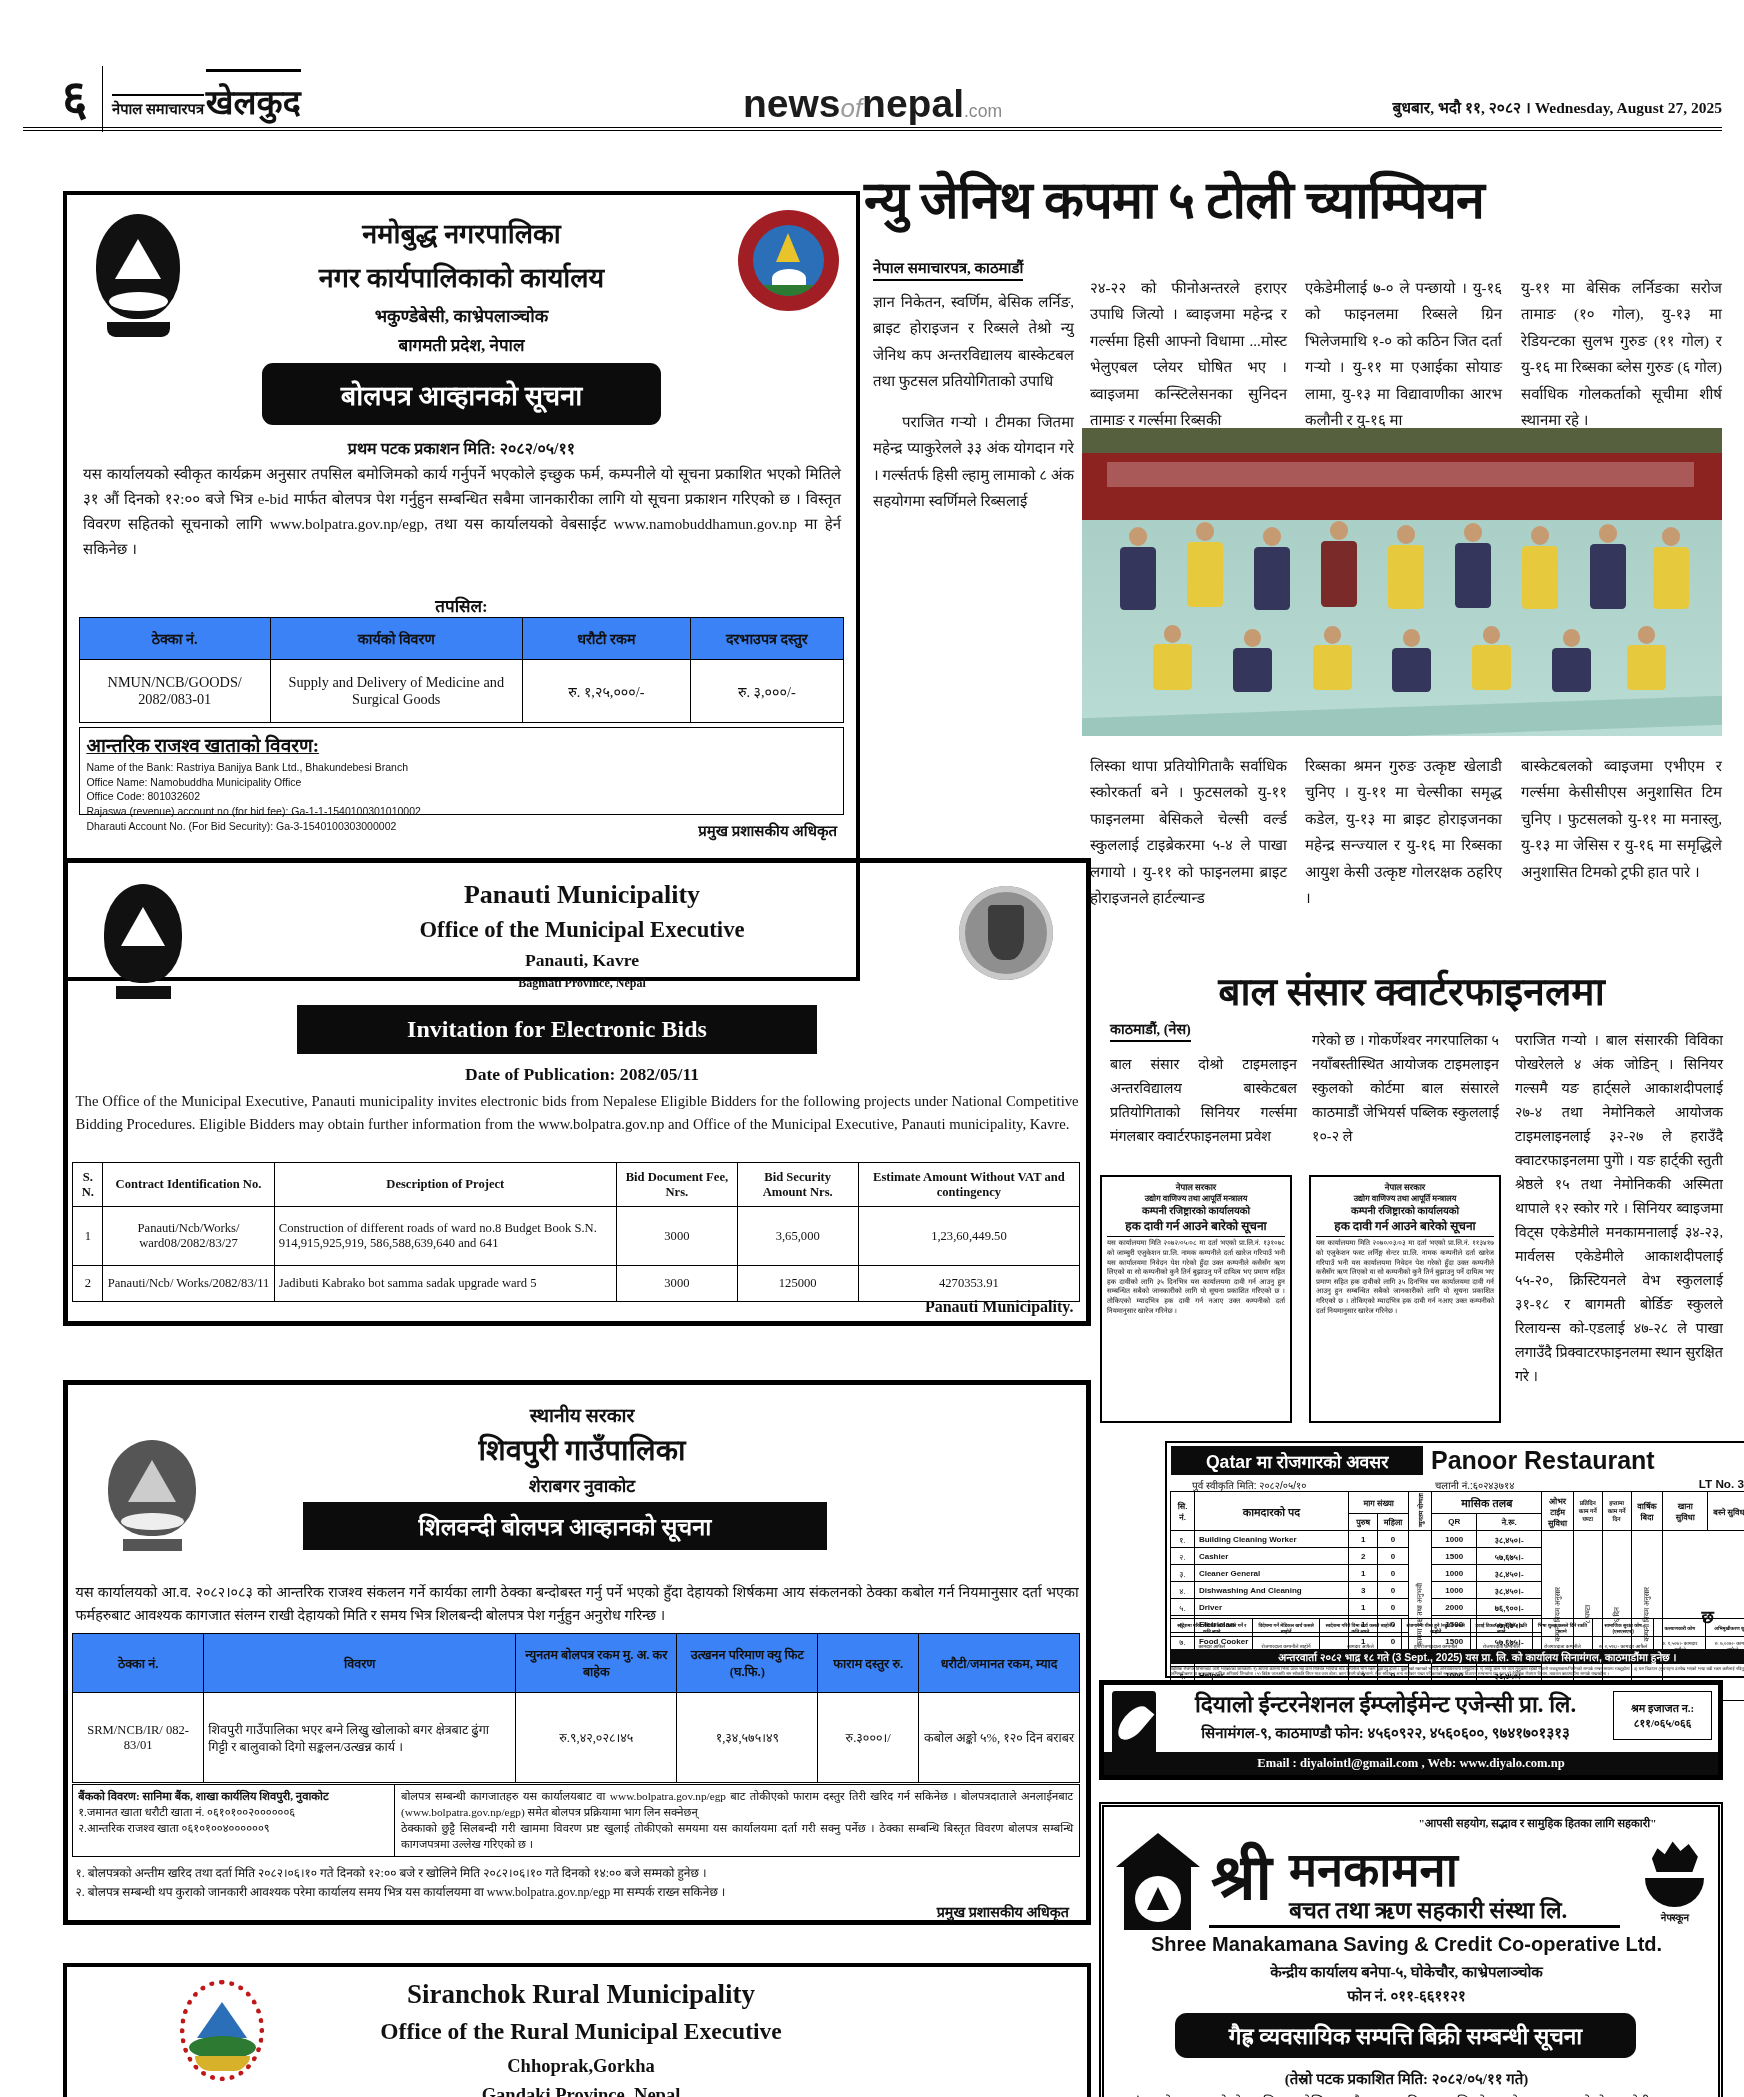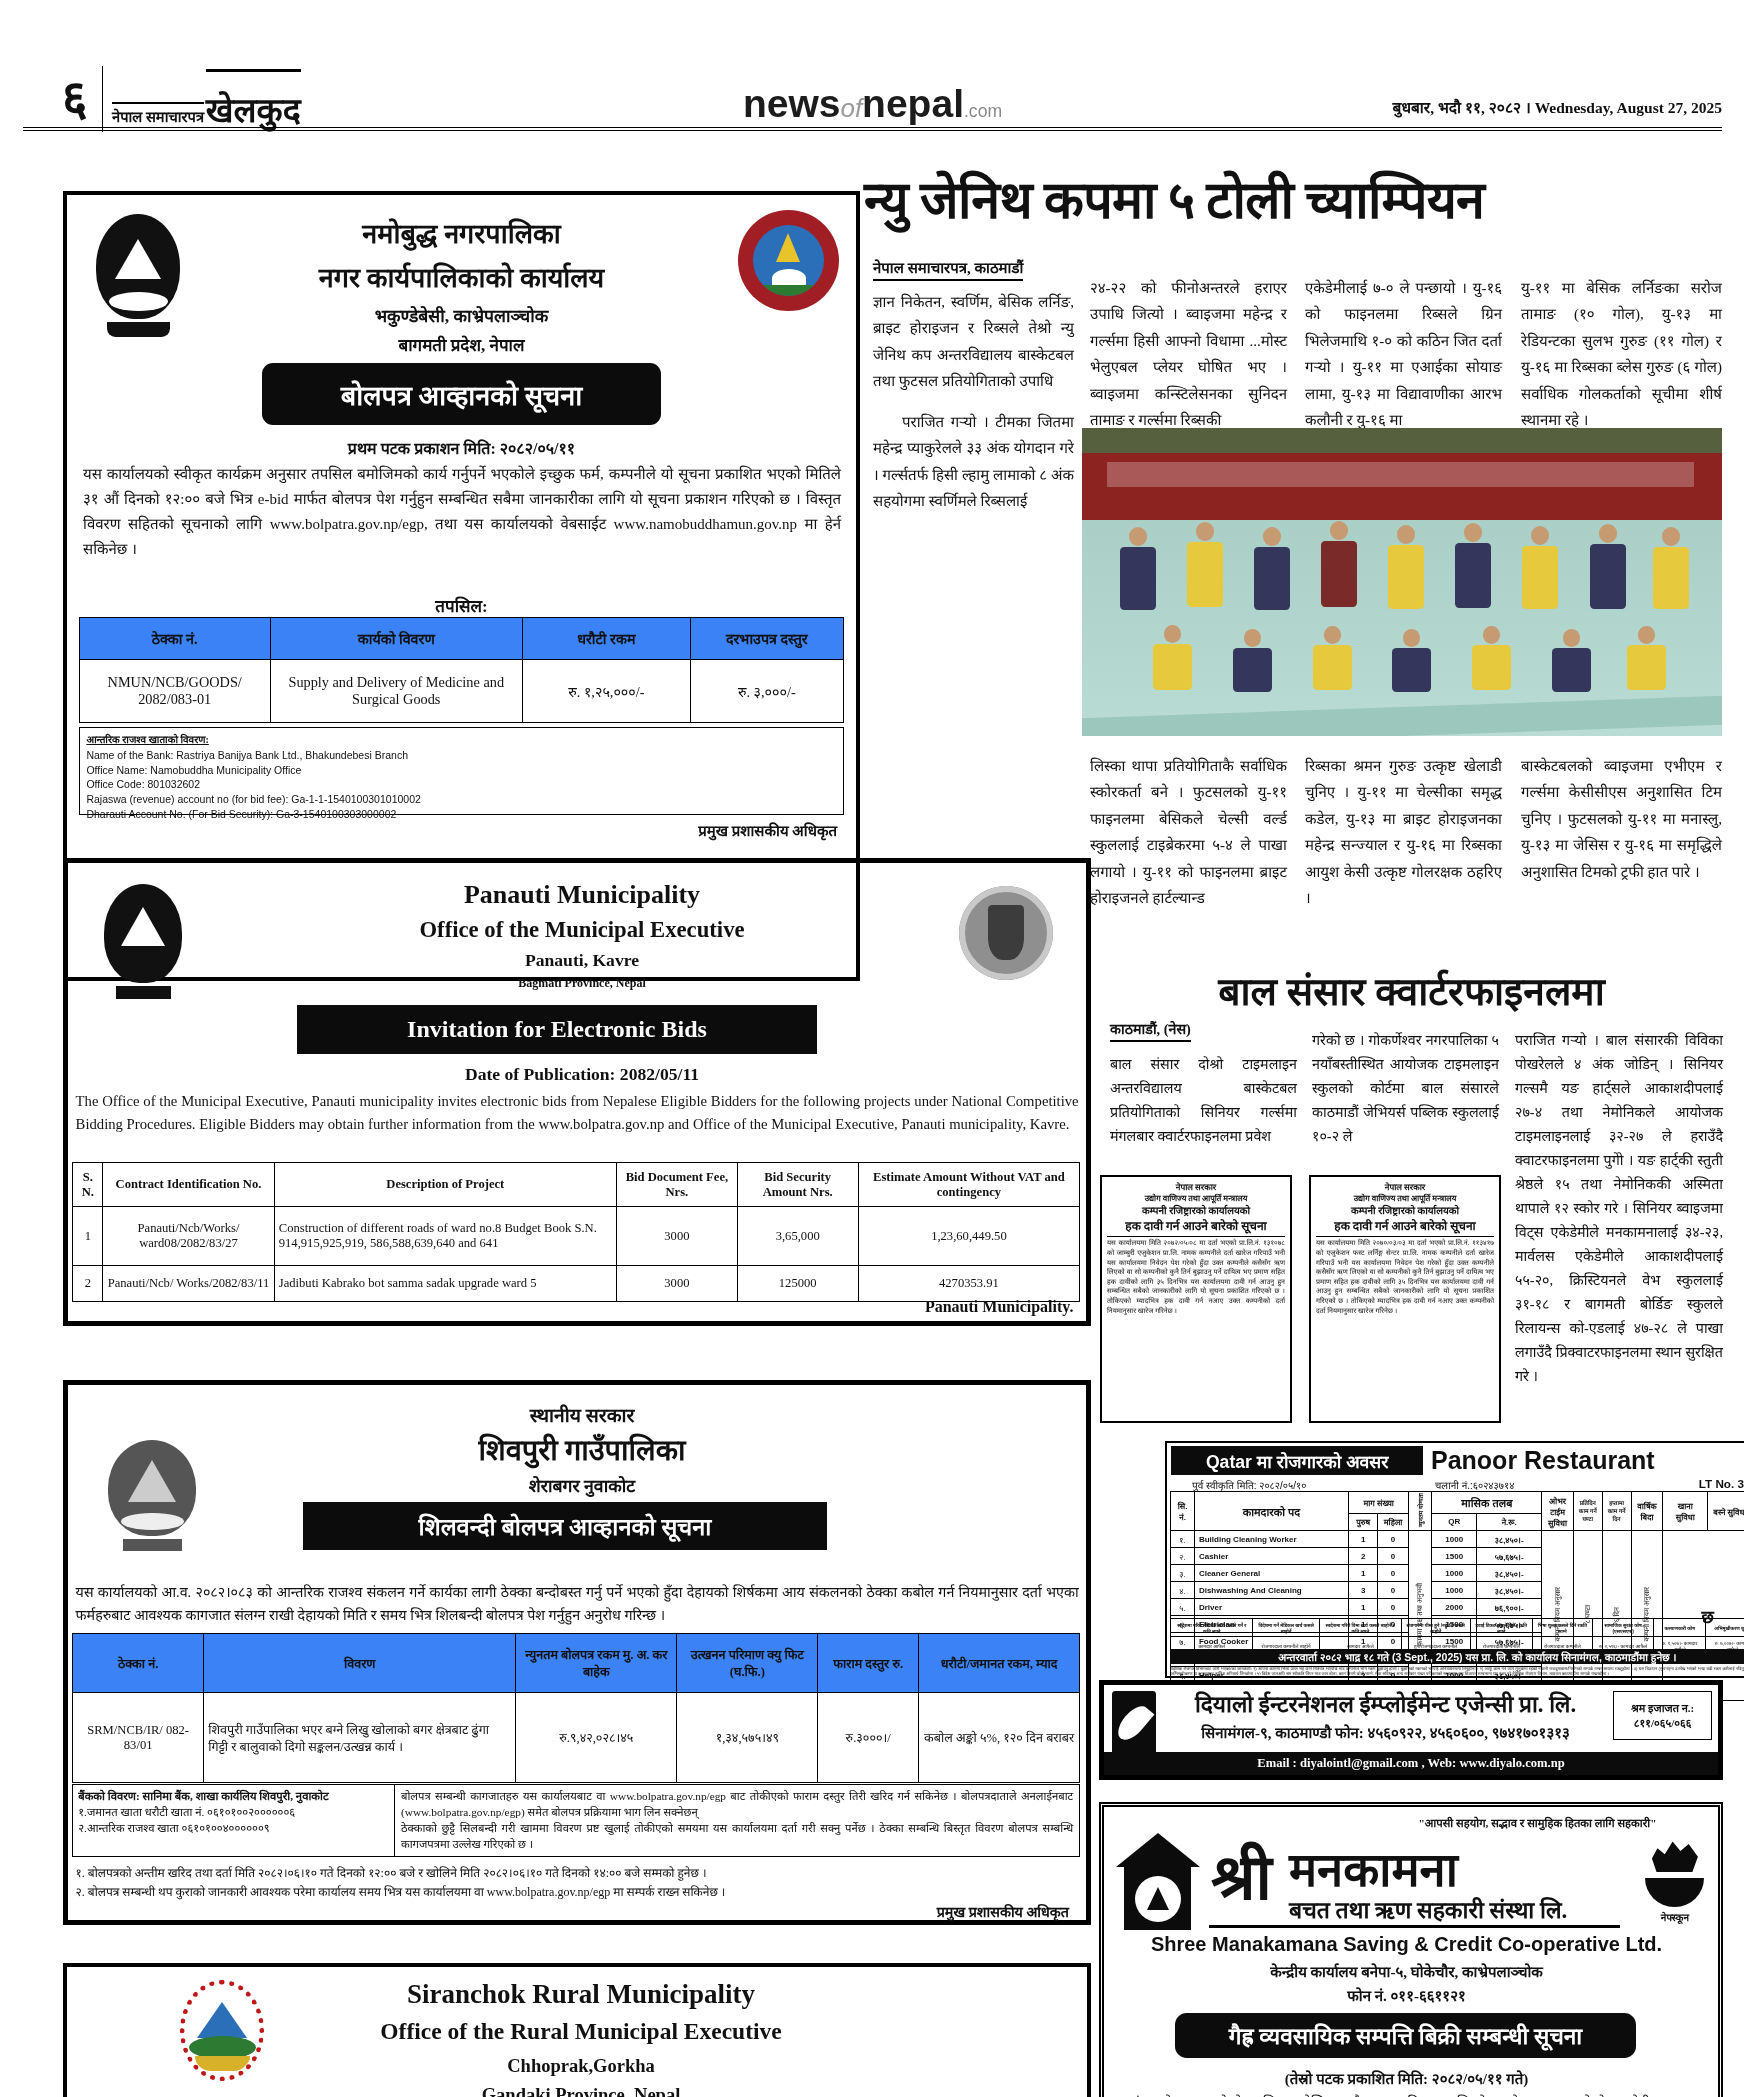--- a/index.html
+++ b/index.html
@@ -27,21 +27,21 @@
 </style>
 </head>
 <body>
 
 <div class="sheet">
 
   <div class="abs" style="left:62px;top:63px;font-size:49px;font-weight:bold">६</div>
   <div class="abs rule" style="left:102px;top:66px;width:1.3px;height:66px"></div>
   <div class="abs" style="left:112px;top:67px">
     <div style="font-size:14.7px;font-weight:bold;border-top:2.9px solid #000;padding-top:1.3px;display:inline-block">नेपाल समाचारपत्र</div>
-    <div style="font-size:34px;font-weight:bold;border-top:3.8px solid #000;padding-top:14px;display:inline-block;margin-top:1.7px">खेलकुद</div>
+    <div style="font-size:34px;font-weight:bold;border-top:3.8px solid #000;padding-top:6px;display:inline-block;margin-top:1.7px">खेलकुद</div>
   </div>
   <div class="abs sans" style="left:734px;top:82px;width:277px;text-align:center;font-size:39px;color:#1c1c1c">
     <span class="b">news</span><span style="font-style:italic;color:#9a9a9a;font-size:26px">of</span><span class="b">nepal</span><span style="color:#8a8a8a;font-size:17.6px">.com</span>
   </div>
   <div class="abs b" style="left:1175px;top:96px;width:547px;text-align:right;font-size:15.5px">बुधबार, भदौ ११, २०८२ । Wednesday, August 27, 2025</div>
   <div class="abs rule" style="left:23px;top:127px;width:1699px;height:1.3px"></div>
   <div class="abs rule" style="left:23px;top:130px;width:1699px;height:0.8px"></div>
 
   <div class="abs" style="left:63px;top:191px;width:797px;height:790px;border:4.2px solid #000">
 
@@ -84,21 +84,21 @@
       </tr>
       <tr style="height:63px">
         <td>NMUN/NCB/GOODS/ 2082/083-01</td>
         <td>Supply and Delivery of Medicine and Surgical Goods</td>
         <td>रु. १,२५,०००/-</td>
         <td>रु. ३,०००/-</td>
       </tr>
     </tbody>
       </table>
     <div class="abs" style="left:11.7px;top:532px;width:765px;height:88px;border:1.7px solid #000;padding:4.2px 6.7px">
-      <div class="b" style="font-size:10px;text-decoration:underline">आन्तरिक राजश्व खाताको विवरण:</div>
+      <div class="b" style="font-size:19px;text-decoration:underline">आन्तरिक राजश्व खाताको विवरण:</div>
       <div class="sans" style="font-size:10.5px;line-height:14.7px;margin-top:1.7px">Name of the Bank: Rastriya Banijya Bank Ltd., Bhakundebesi Branch</div>
       <div class="sans" style="font-size:10.5px;line-height:14.7px">Office Name: Namobuddha Municipality Office</div>
       <div class="sans" style="font-size:10.5px;line-height:14.7px">Office Code: 801032602</div>
       <div class="sans" style="font-size:10.5px;line-height:14.7px">Rajaswa (revenue) account no (for bid fee): Ga-1-1-1540100301010002</div>
       <div class="sans" style="font-size:10.5px;line-height:14.7px">Dharauti Account No. (For Bid Security): Ga-3-1540100303000002</div>
     </div>
     <div class="abs b" style="right:19px;top:625px;font-size:15px">प्रमुख प्रशासकीय अधिकृत</div>
   </div>
 
   <div class="abs b" style="left:864px;top:162px;width:860px;font-size:52px;letter-spacing:-0.8px;white-space:nowrap">न्यु जेनिथ कपमा ५ टोली च्याम्पियन</div>

